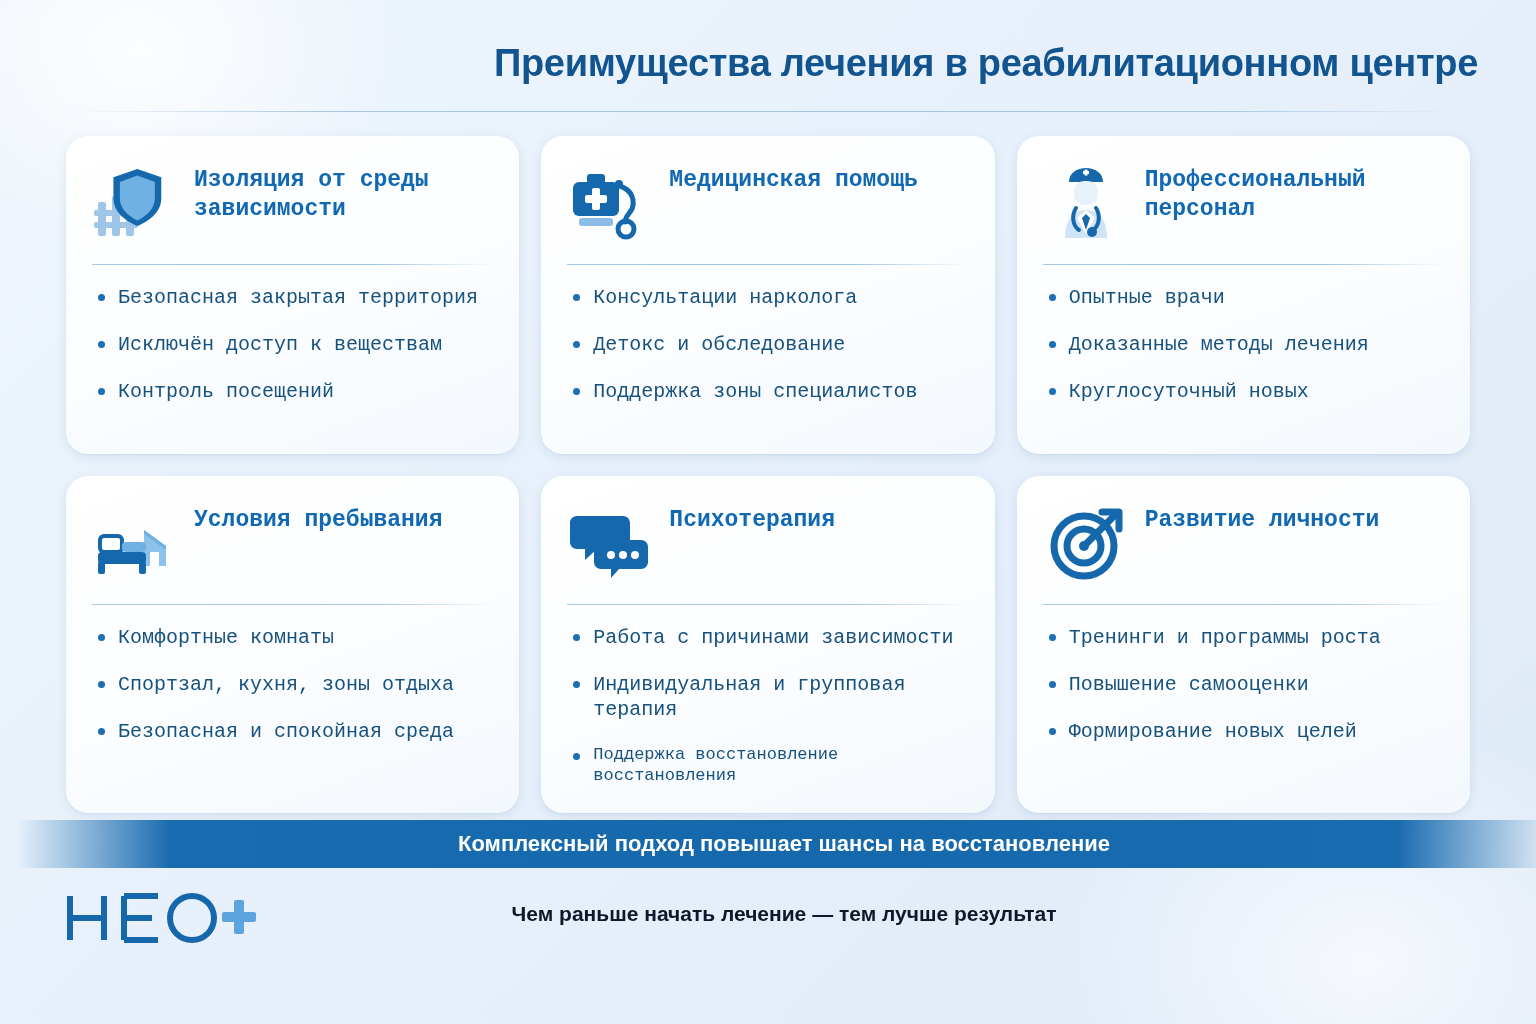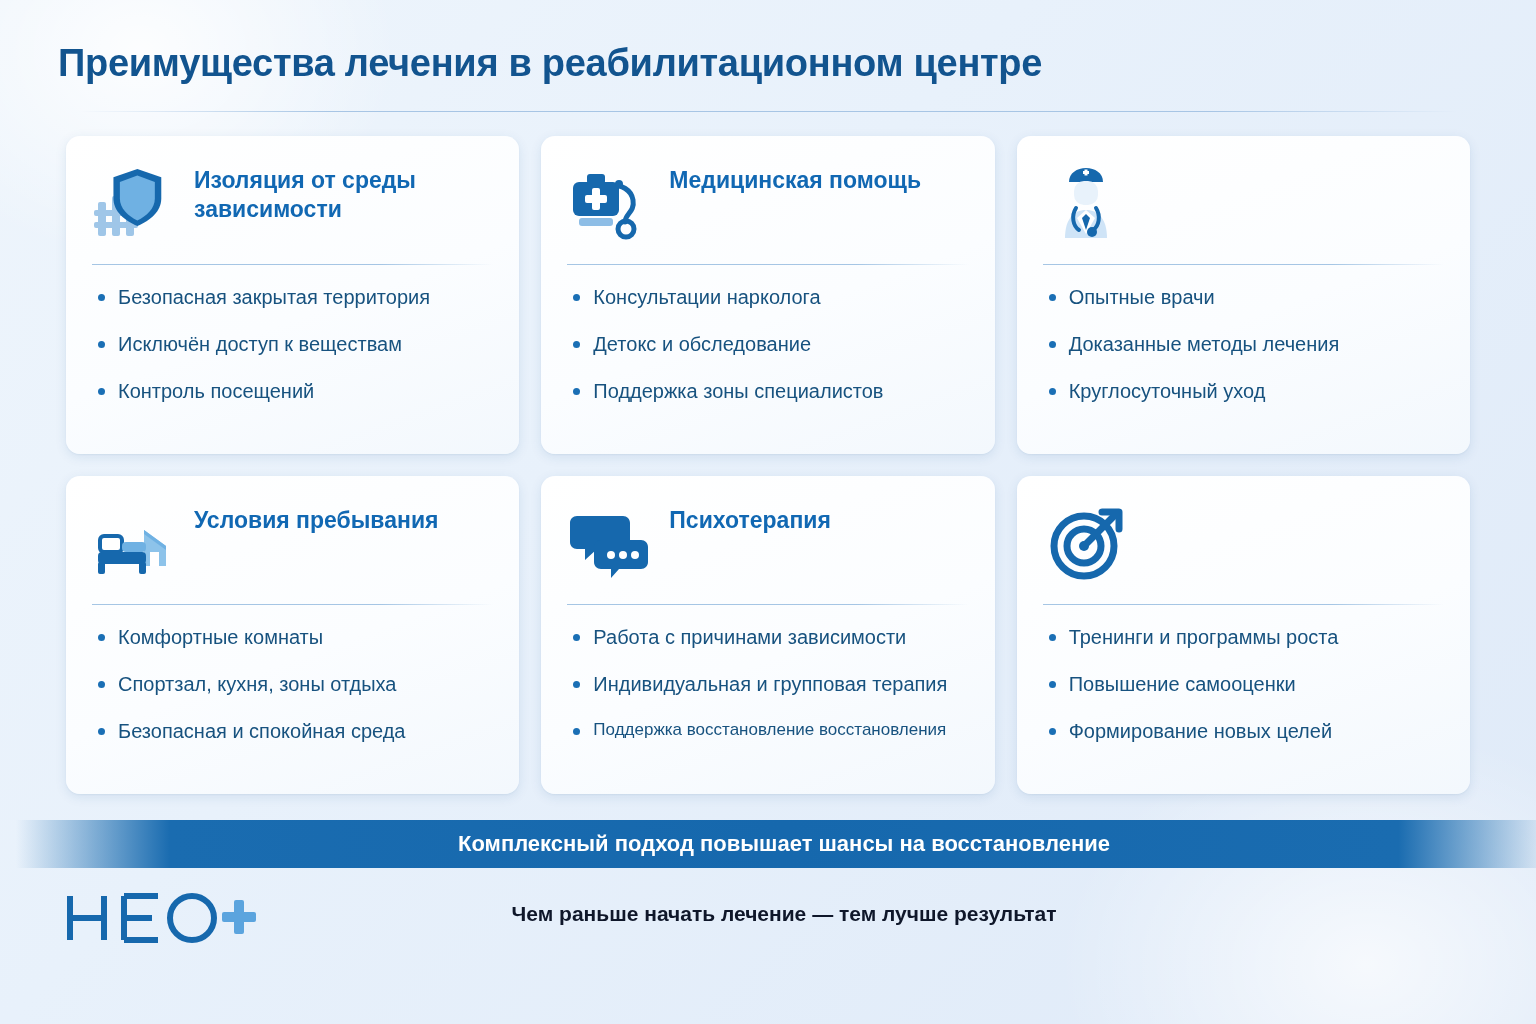--- a/index.html
+++ b/index.html
@@ -28,21 +28,21 @@
   }
 
   .page {
     position: relative;
     width: 1536px;
     height: 1024px;
     padding: 42px 58px 0 58px;
   }
 
   .title {
-    text-align: left;
+    text-align: right;
     font-size: 38px;
     font-weight: bold;
     color: #12548f;
     letter-spacing: -0.3px;
     margin-bottom: 26px;
   }
 
   .title-rule {
     width: 1380px;
     height: 1px;
@@ -53,24 +53,25 @@
   .grid {
     display: grid;
     grid-template-columns: repeat(3, 1fr);
     gap: 22px;
     width: 1404px;
     margin: 0 auto;
   }
 
   .card {
     background: linear-gradient(160deg, #ffffff 0%, #fbfdff 55%, #f3f8fd 100%);
-    border-radius: 14px;
+    border-radius: 22px;
     box-shadow: 0 3px 12px rgba(23, 82, 140, 0.10), 0 1px 2px rgba(23,82,140,0.06);
     padding: 24px 26px 26px 26px;
     min-height: 318px;
+    font-family: Liberation Mono, monospace;
   }
 
   .card-head {
     display: flex;
     align-items: flex-start;
     gap: 16px;
     min-height: 92px;
   }
 
   .card-icon {
@@ -242,26 +243,27 @@
             <path d="M22 78 C22 60 30 50 43 50 C56 50 64 60 64 78 Z" fill="#cfe4f7"></path>
             <path d="M43 50 L52 58 L43 74 L34 58 Z" fill="#ffffff"></path>
 
             <path d="M43 54 L47 58 L43 70 L39 58 Z" fill="#1668ad"></path>
 
             <path d="M33 48 C28 56 30 66 36 70" stroke="#1668ad" stroke-width="4" fill="none" stroke-linecap="round"></path>
             <path d="M53 48 C58 56 56 66 50 70" stroke="#1668ad" stroke-width="4" fill="none" stroke-linecap="round"></path>
             <circle cx="49" cy="72" r="5" fill="#1668ad"></circle>
           </svg>
         </div>
+        <div class="card-title">Профессиональный персонал</div>
       </div>
       <div class="card-rule"></div>
       <ul class="bullets">
         <li>Опытные врачи</li>
         <li>Доказанные методы лечения</li>
-        <li>Круглосуточный уход</li>
+        <li>Круглосуточный новых</li>
       </ul>
     </div>
 
     <div class="card">
       <div class="card-head">
         <div class="card-icon">
           <svg width="86" height="86" viewBox="0 0 86 86">
 
             <path d="M52 30 L74 46 L74 66 L52 66 Z" fill="#8dc3ea"></path>
             <path d="M52 30 L74 46 L74 50 L52 34 Z" fill="#6fb1e3"></path>
@@ -309,20 +311,21 @@
       <div class="card-head">
         <div class="card-icon">
           <svg width="86" height="86" viewBox="0 0 86 86">
             <circle cx="41" cy="46" r="30" fill="none" stroke="#1668ad" stroke-width="7"></circle>
             <circle cx="41" cy="46" r="17" fill="none" stroke="#1668ad" stroke-width="7"></circle>
             <circle cx="41" cy="46" r="5" fill="#1668ad"></circle>
             <path d="M41 46 L72 15" stroke="#1668ad" stroke-width="7" stroke-linecap="round"></path>
             <path d="M59 12 H76 V29" fill="none" stroke="#1668ad" stroke-width="7" stroke-linecap="round" stroke-linejoin="round"></path>
           </svg>
         </div>
+        <div class="card-title">Развитие личности</div>
       </div>
       <div class="card-rule"></div>
       <ul class="bullets">
         <li>Тренинги и программы роста</li>
         <li>Повышение самооценки</li>
         <li>Формирование новых целей</li>
       </ul>
     </div>
 
   </div>

